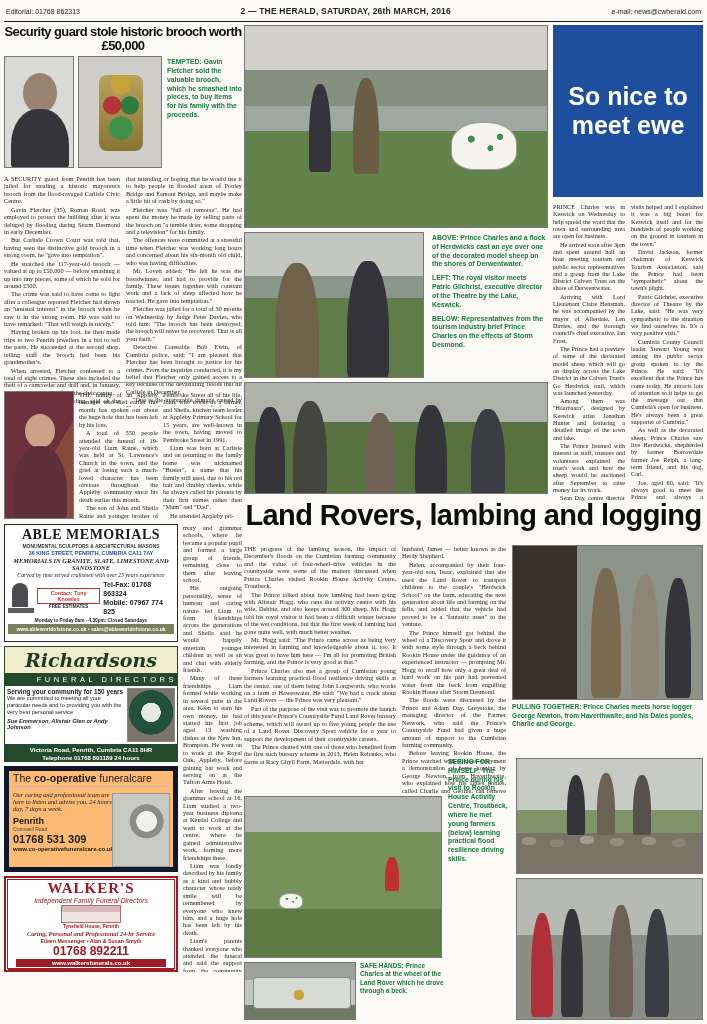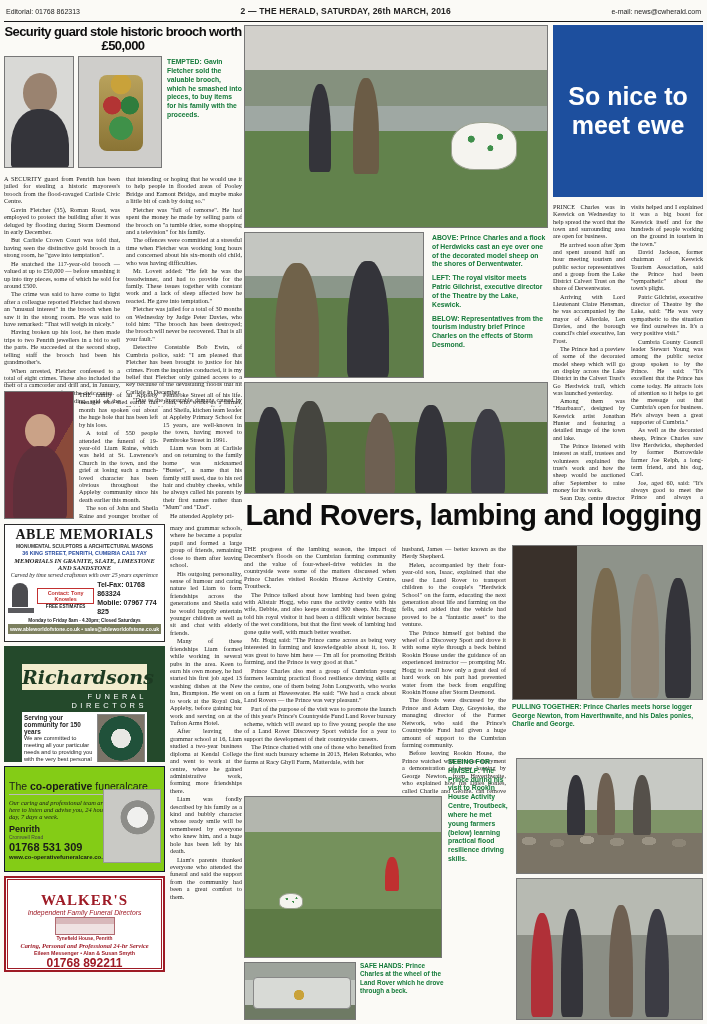--- a/index.html
+++ b/index.html
@@ -56,43 +56,43 @@
   .able-l4{font-family:"Liberation Serif",serif;font-style:italic;font-size:5.8px;margin:1px 0;}
   .able-mid{display:flex;align-items:center;gap:3px;margin:2px 0;}
   .headstone{width:26px;height:30px;position:relative;flex:none;}
   .headstone .top{position:absolute;left:4px;top:0;width:16px;height:24px;background:#4c4c50;border-radius:8px 8px 0 0;}
   .headstone .base{position:absolute;left:0;bottom:0;width:26px;height:5px;background:#5a5a5e;}
   .able-free{font-size:4.6px;font-weight:bold;}
   .able-contact{border:1px solid #c23030;color:#c23030;font-size:5.4px;font-weight:bold;padding:1px 2px;}
   .able-tels{font-size:7px;font-weight:bold;text-align:left;line-height:1.3;}
   .able-hours{font-size:4.7px;font-weight:bold;margin:1px 0;}
   .able-strip{background:#7c7f5e;color:#fff;font-size:5.1px;font-weight:bold;padding:2px 1px;}
-  .ad-rich{background:#24492b;color:#fff;padding:18px;}
+  .ad-rich{background:#24492b;color:#fff;padding:1px;}
   .rich-name{background:#f2ecce;color:#1d3a22;text-align:center;font-family:"DejaVu Serif",serif;
              font-style:italic;font-weight:bold;font-size:19px;padding:2px 0;margin:0;}
   .rich-fd{text-align:right;font-size:7.5px;letter-spacing:3.5px;margin:2px 0;}
   .rich-panel{background:#fff;color:#1c1c1c;display:flex;gap:3px;padding:2px;}
   .rich-serve{font-size:6.4px;font-weight:bold;}
   .rich-txt{font-size:5.7px;line-height:1.2;}
   .rich-names{font-size:5.7px;font-weight:bold;font-style:italic;margin-top:2px;}
   .clockimg{flex:none;width:46px;height:52px;background:radial-gradient(circle at 50% 45%,#e8e8e4 0 26%,#20513a 27% 60%,#7b7468 61%);border:1px solid #888;}
   .rich-addr{text-align:center;font-size:6.1px;font-weight:bold;line-height:1.35;margin-top:2px;}
-  .ad-coop{border:1px solid #0f172a;background:#84cc16;padding:13px 4px;position:relative;}
+  .ad-coop{border:5px solid #0f172a;background:#fdba74;padding:1px 4px;position:relative;}
   .coop-head{font-size:10.5px;margin:0;border-bottom:1px solid #bbb;padding-bottom:2px;}
   .coop-head b{font-weight:bold;}
   .coop-it{font-family:"Liberation Serif",serif;font-style:italic;font-size:6.4px;width:104px;margin:4px 0;}
   .coop-town{font-size:9px;font-weight:bold;margin:2px 0 0;}
   .coop-road{font-size:5px;color:#444;margin:0 0 1px;}
   .coop-tel{font-size:11px;font-weight:bold;margin:1px 0;}
   .coop-web{font-size:6px;font-weight:bold;margin:1px 0;}
   .flowerimg{position:absolute;right:3px;top:22px;width:56px;height:72px;
      background:radial-gradient(circle at 60% 38%,#f0f0ee 0 18%,transparent 19%),
                 radial-gradient(circle at 60% 38%,#8d8d89 0 30%,transparent 31%),#c9c9c5;border:1px solid #999;}
   .ad-walk{border:2px solid #9e1b26;box-shadow:inset 0 0 0 1px #fff,inset 0 0 0 2px #9e1b26;
-           background:#fff;color:#9e1b26;text-align:center;padding:14px;}
+           background:#fff;color:#9e1b26;text-align:center;padding:2px;}
   .walk-name{font-family:"Liberation Serif",serif;font-weight:bold;font-size:15px;letter-spacing:1px;margin:0;}
   .walk-sub{font-style:italic;font-size:6.8px;margin:0;}
   .houseimg{width:58px;height:16px;margin:1px auto;background:linear-gradient(#d8b8ba 0 40%,#efe2e2 40%);border:1px solid #b06a70;}
   .walk-house{font-size:4.8px;font-weight:bold;margin:0;}
   .walk-tag{font-family:"Liberation Serif",serif;font-style:italic;font-weight:bold;font-size:6.4px;margin:1px 0;}
   .walk-names{font-size:5.3px;font-weight:bold;margin:0;}
   .walk-tel{font-size:12px;font-weight:bold;margin:0;}
   .walk-web{background:#9e1b26;color:#fff;font-size:6px;font-weight:bold;padding:1px 0;margin:1px 8px;}
   .walk-strip{background:#9e1b26;color:#fff;font-size:5.2px;font-weight:bold;padding:1.5px 0;margin-top:1px;}
   .abs{position:absolute;}
@@ -164,21 +164,21 @@
           <p>The son of John and Sheila Raine and younger brother of 25-year-old Laura Raine, Liam lived with his parents in</p>
         </div>
       <div class="body-col" style="flex:1;">
           <p>Pembroke Street all of his life. John, who works as a farmer, and Sheila, kitchen team leader at Appleby Primary School for 15 years, are well-known in the town, having moved to Pembroke Street in 1991.</p>
           <p>Liam was born at Carlisle and on returning to the family home was nicknamed "Buster", a name that his family still used, due to his red hair and chubby cheeks, while he always called his parents by their first names rather than "Mum" and "Dad".</p>
           <p>He attended Appleby pri-</p>
         </div>
     </div>
 
     <div style="display:flex;gap:5px;margin-top:5px;">
-      <div style="width:161px;flex:none;">
+      <div style="width:174px;flex:none;">
 
         <div class="ad ad-able" style="height:118px;">
           <p class="able-title">ABLE MEMORIALS</p>
           <div class="able-l1">MONUMENTAL SCULPTORS &amp; ARCHITECTURAL MASONS</div>
           <div class="able-l2">36 KING STREET, PENRITH, CUMBRIA CA11 7AY</div>
           <div class="able-l3">MEMORIALS IN GRANITE, SLATE, LIMESTONE AND SANDSTONE</div>
           <div class="able-l4">Carved by time served craftsmen with over 25 years experience</div>
           <div class="able-mid">
             <div class="headstone">
                 <div class="top"></div>

